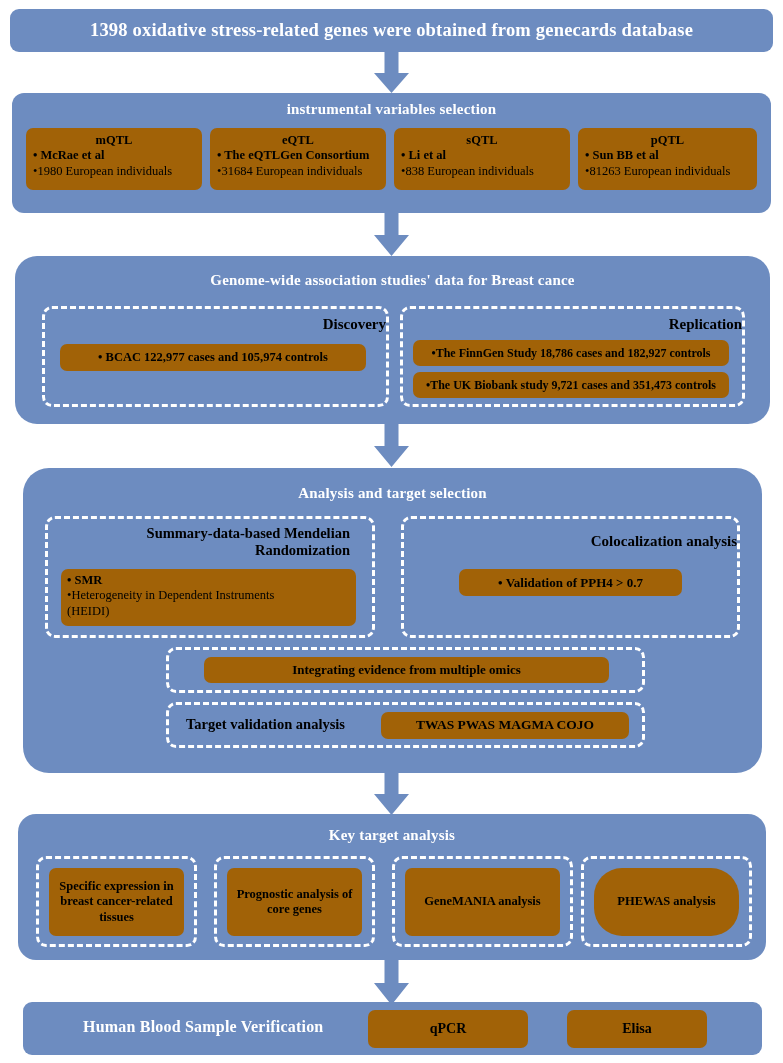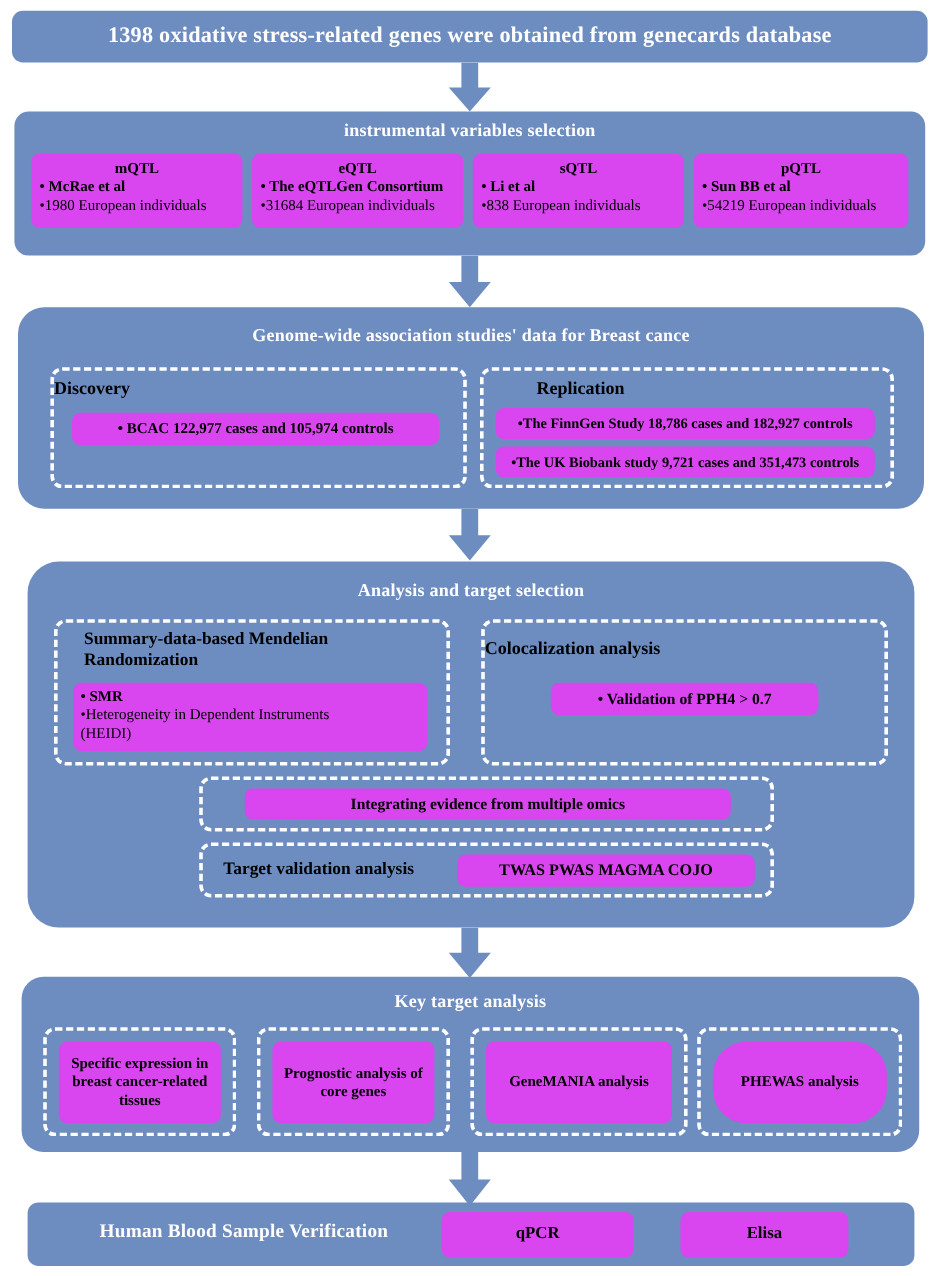--- a/index.html
+++ b/index.html
@@ -29,21 +29,21 @@
     color: #ffffff;
     font-weight: bold;
     text-align: center;
     letter-spacing: 0.2px;
     line-height: 1.1;
   }
 
   
   .card {
     position: absolute;
-    background: #d946ef;
+    background: #a16207;
     border-radius: 7px;
     box-sizing: border-box;
     color: #000000;
     font-weight: bold;
     line-height: 1.22;
   }
   .card.center {
     display: flex;
     align-items: center;
     justify-content: center;
@@ -56,21 +56,21 @@
   
   .dashed {
     position: absolute;
     border: 3px dashed #ffffff;
     border-radius: 10px;
     box-sizing: border-box;
   }
   .dashed-title {
     color: #000000;
     font-weight: bold;
-    text-align: left;
+    text-align: right;
     line-height: 1.15;
   }
 
   
   .arrow {
     position: absolute;
   }
 
   .t-left { text-align: left; }
   .t-center { text-align: center; }
@@ -106,21 +106,21 @@
 
     <div class="card pad" style="left:382px; top:35px; width:176px; height:62px;">
       <div class="t-center" style="font-size:12.5px;">sQTL</div>
       <div class="t-left" style="font-size:12.5px;">• Li et al</div>
       <div class="t-left" style="font-size:12.5px; font-weight:normal;">•838 European  individuals</div>
     </div>
 
     <div class="card pad" style="left:566px; top:35px; width:179px; height:62px;">
       <div class="t-center" style="font-size:12.5px;">pQTL</div>
       <div class="t-left" style="font-size:12.5px;">• Sun BB et al</div>
-      <div class="t-left" style="font-size:12.5px; font-weight:normal;">•54219 European  individuals</div>
+      <div class="t-left" style="font-size:12.5px; font-weight:normal;">•81263 European  individuals</div>
     </div>
   </div>
 
   <svg class="arrow" style="left:369px; top:213px;" width="45" height="44" viewBox="0 0 45 44">
     <path d="M15.5 0 H29.5 V22 H40 L22.5 43 L5 22 H15.5 Z" fill="#6d8cc0"></path>
   </svg>
 
   <div class="panel" style="left:15px; top:256px; width:755px; height:168px; border-radius:22px;">
     <div class="panel-title" style="font-size:15px; padding-top:16px;">Genome-wide association studies' data for Breast cance</div>
 

